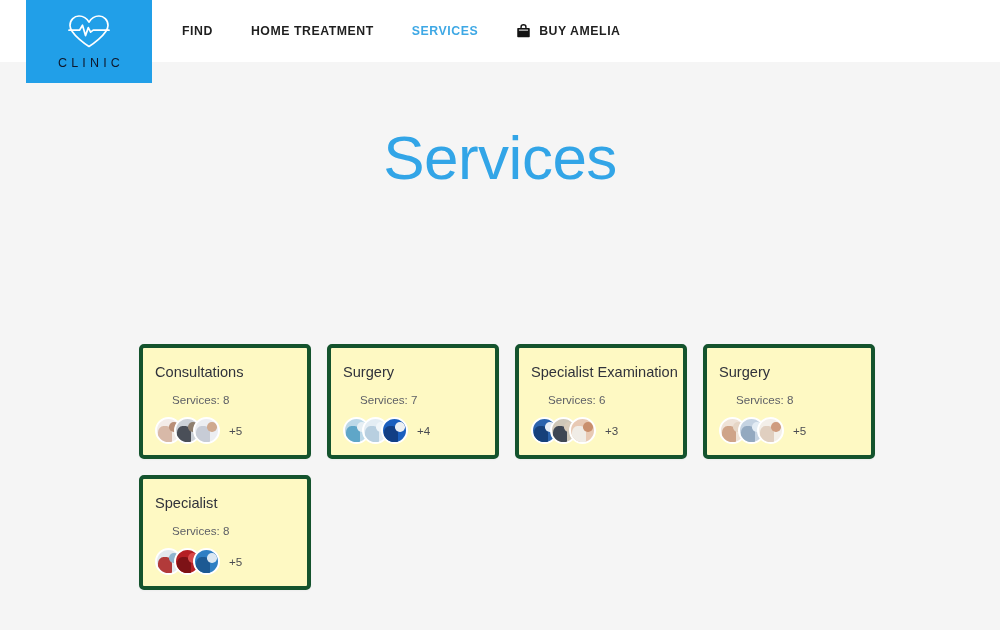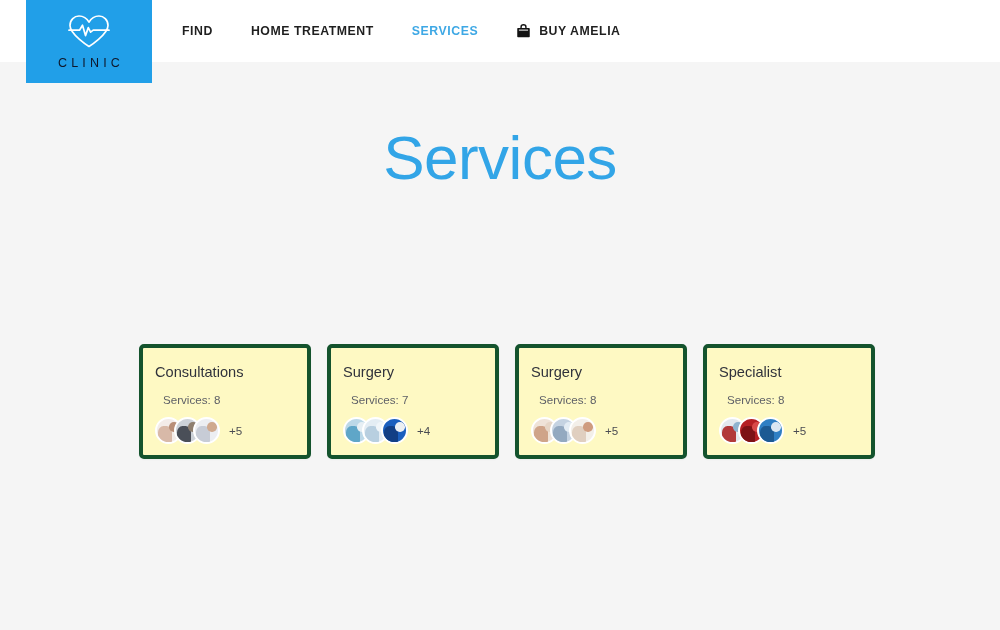--- a/index.html
+++ b/index.html
@@ -144,21 +144,21 @@
     font-size: 14.6px;
     color: #30323b;
     font-weight: 400;
     margin: 0 0 13px 0;
     white-space: nowrap;
     line-height: 1.1;
   }
   .cat-services {
     font-size: 11.6px;
     color: #5d5f66;
-    margin: 0 0 11px 8px;
+    margin: 0 0 11px 17px;
     font-weight: 400;
   }
   .avatar-row {
     display: flex;
     align-items: center;
   }
   .avatar-stack {
     display: flex;
     align-items: center;
   }
@@ -267,20 +267,41 @@
               </div>
               <div class="avatar" style="background: rgb(27, 95, 190);">
                 <span class="av-b" style="background: rgb(18, 63, 133);"></span>
                 <span class="av-c" style="background: rgb(236, 239, 243);"></span>
               </div>
             </div>
             <div class="avatar-more">+4</div>
           </div>
         </div>
         <div class="category-card">
+          <div class="cat-title">Specialist Examination</div>
+          <div class="cat-services">Services: 6</div>
+          <div class="avatar-row">
+            <div class="avatar-stack">
+              <div class="avatar" style="background: rgb(43, 99, 173);">
+                <span class="av-b" style="background: rgb(22, 64, 122);"></span>
+                <span class="av-c" style="background: rgb(232, 238, 245);"></span>
+              </div>
+              <div class="avatar" style="background: rgb(207, 199, 184);">
+                <span class="av-b" style="background: rgb(63, 71, 84);"></span>
+                <span class="av-c" style="background: rgb(216, 203, 185);"></span>
+              </div>
+              <div class="avatar" style="background: rgb(232, 201, 180);">
+                <span class="av-b" style="background: rgb(240, 236, 230);"></span>
+                <span class="av-c" style="background: rgb(201, 143, 109);"></span>
+              </div>
+            </div>
+            <div class="avatar-more">+3</div>
+          </div>
+        </div>
+        <div class="category-card">
           <div class="cat-title">Surgery</div>
           <div class="cat-services">Services: 8</div>
           <div class="avatar-row">
             <div class="avatar-stack">
               <div class="avatar" style="background: rgb(239, 227, 216);">
                 <span class="av-b" style="background: rgb(207, 164, 137);"></span>
                 <span class="av-c" style="background: rgb(230, 214, 198);"></span>
               </div>
               <div class="avatar" style="background: rgb(197, 211, 226);">
                 <span class="av-b" style="background: rgb(147, 169, 192);"></span>

